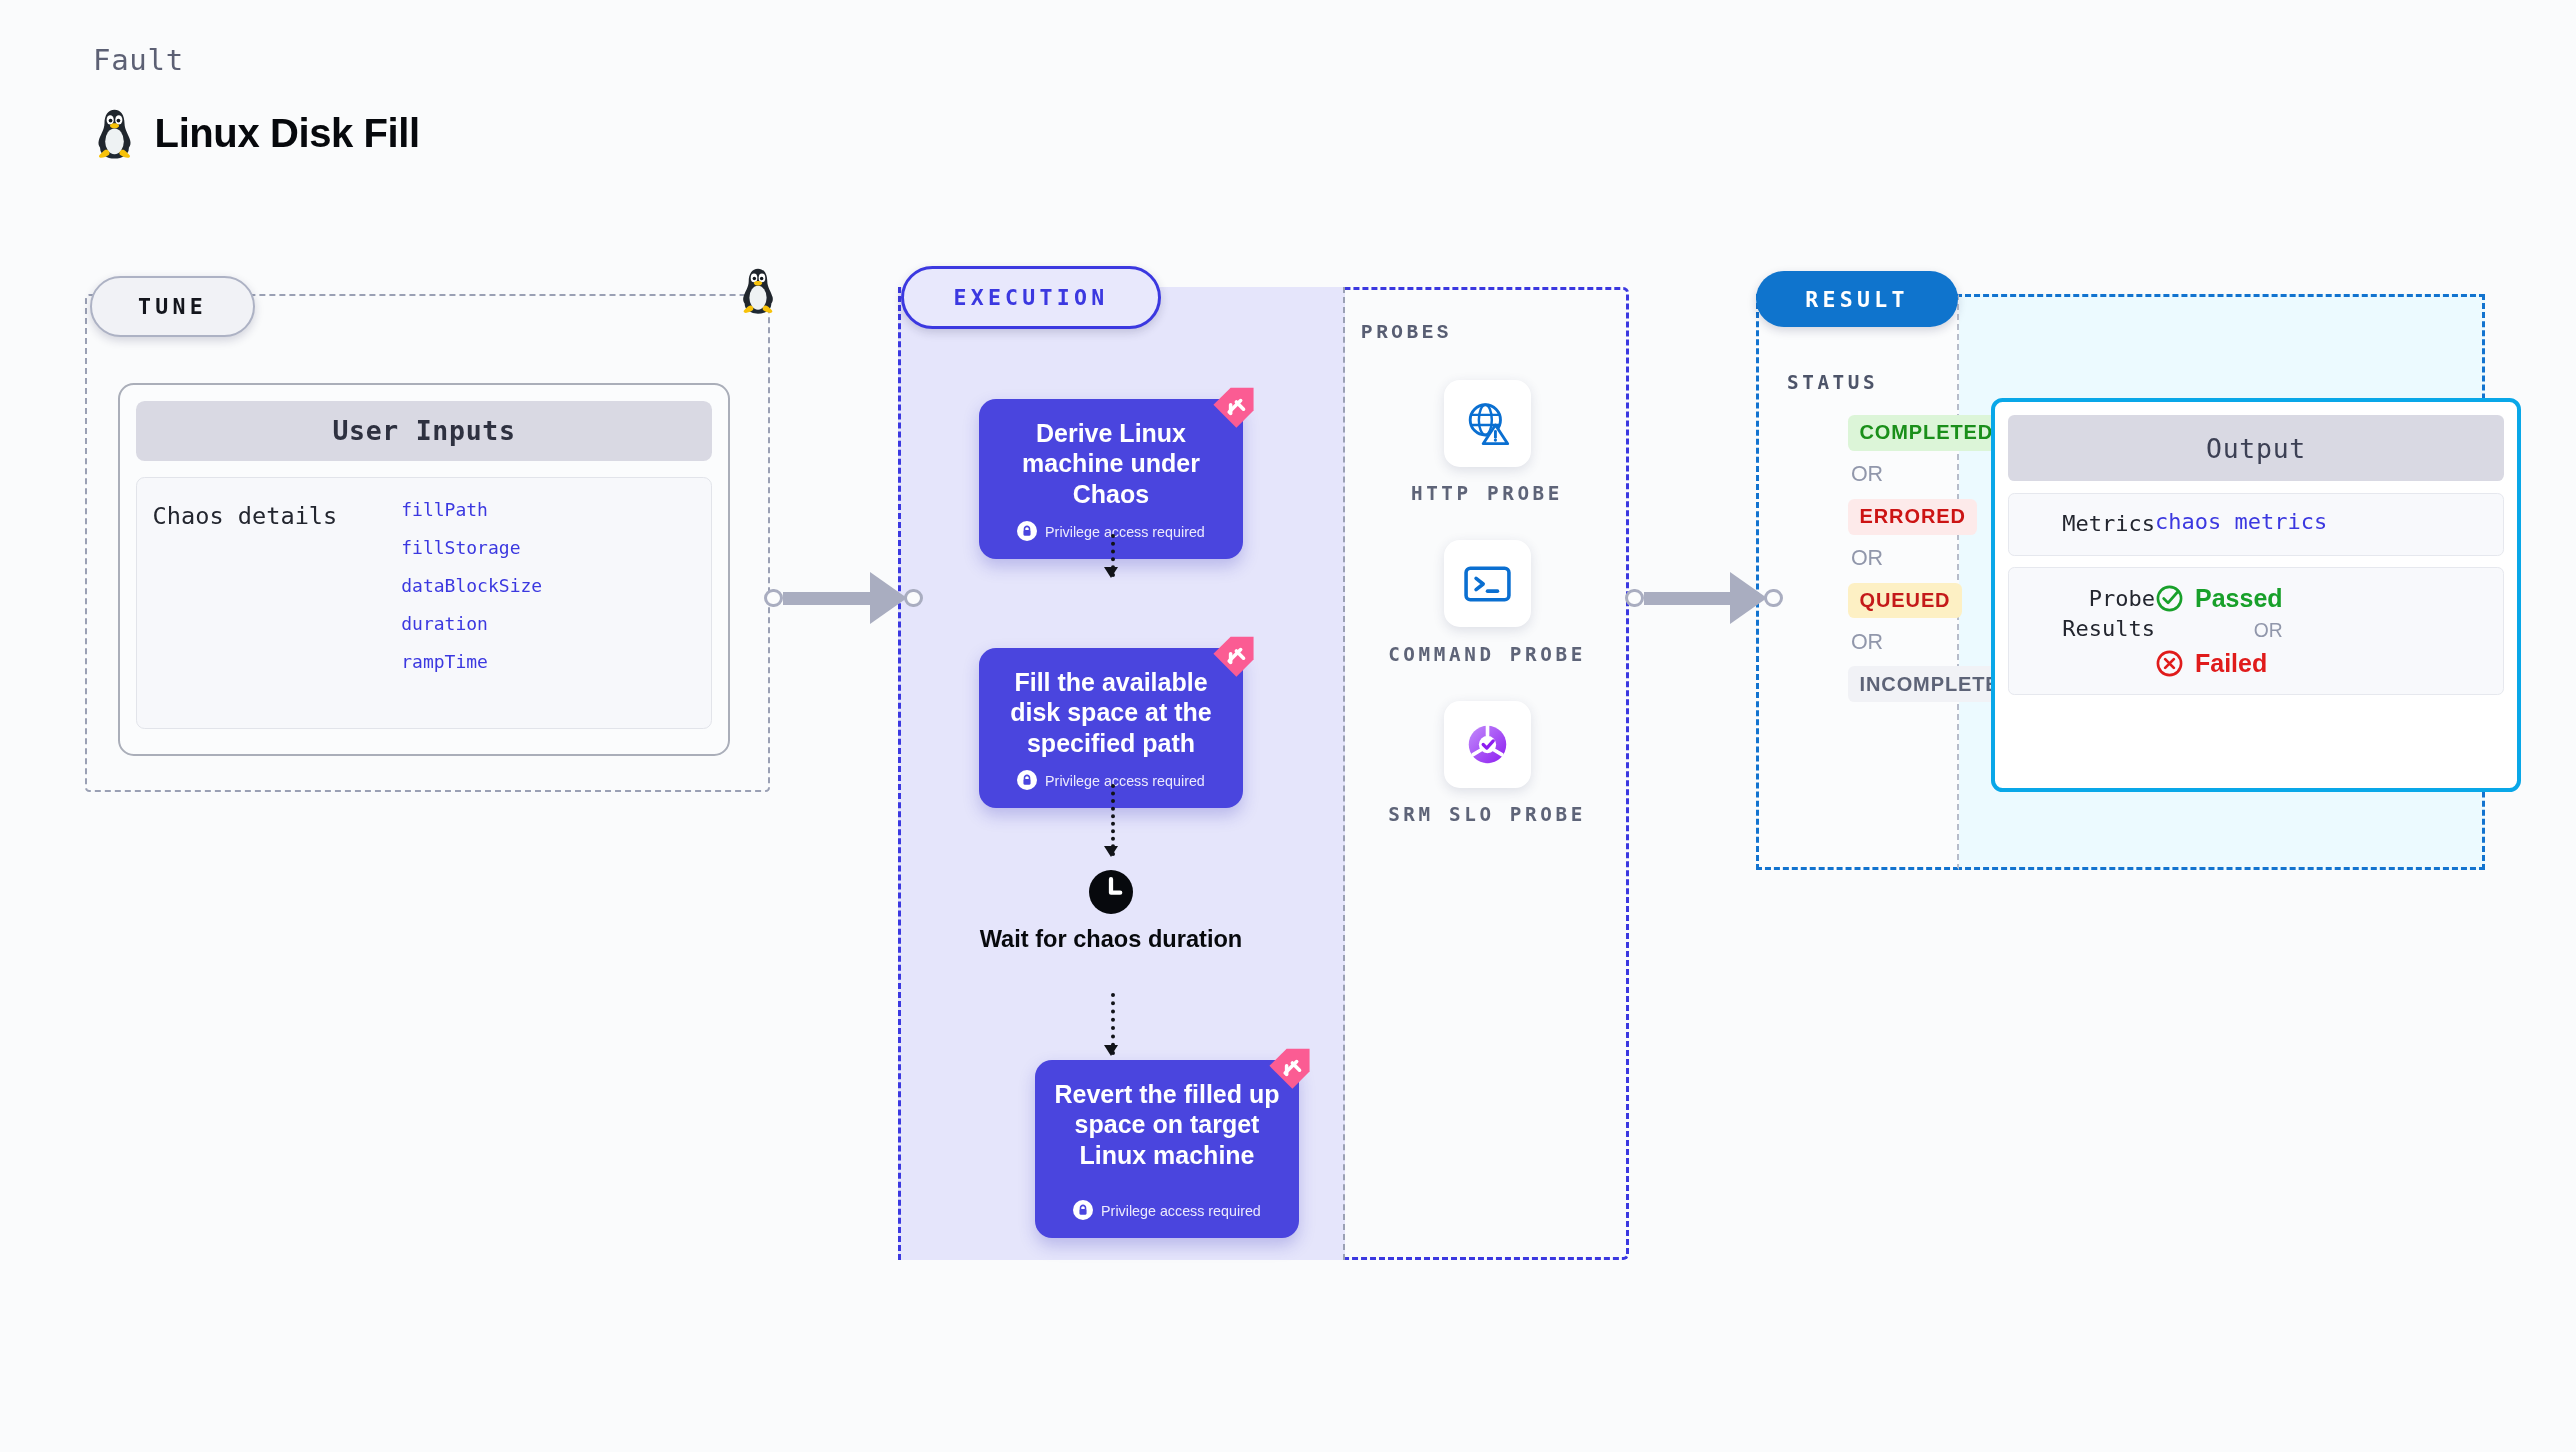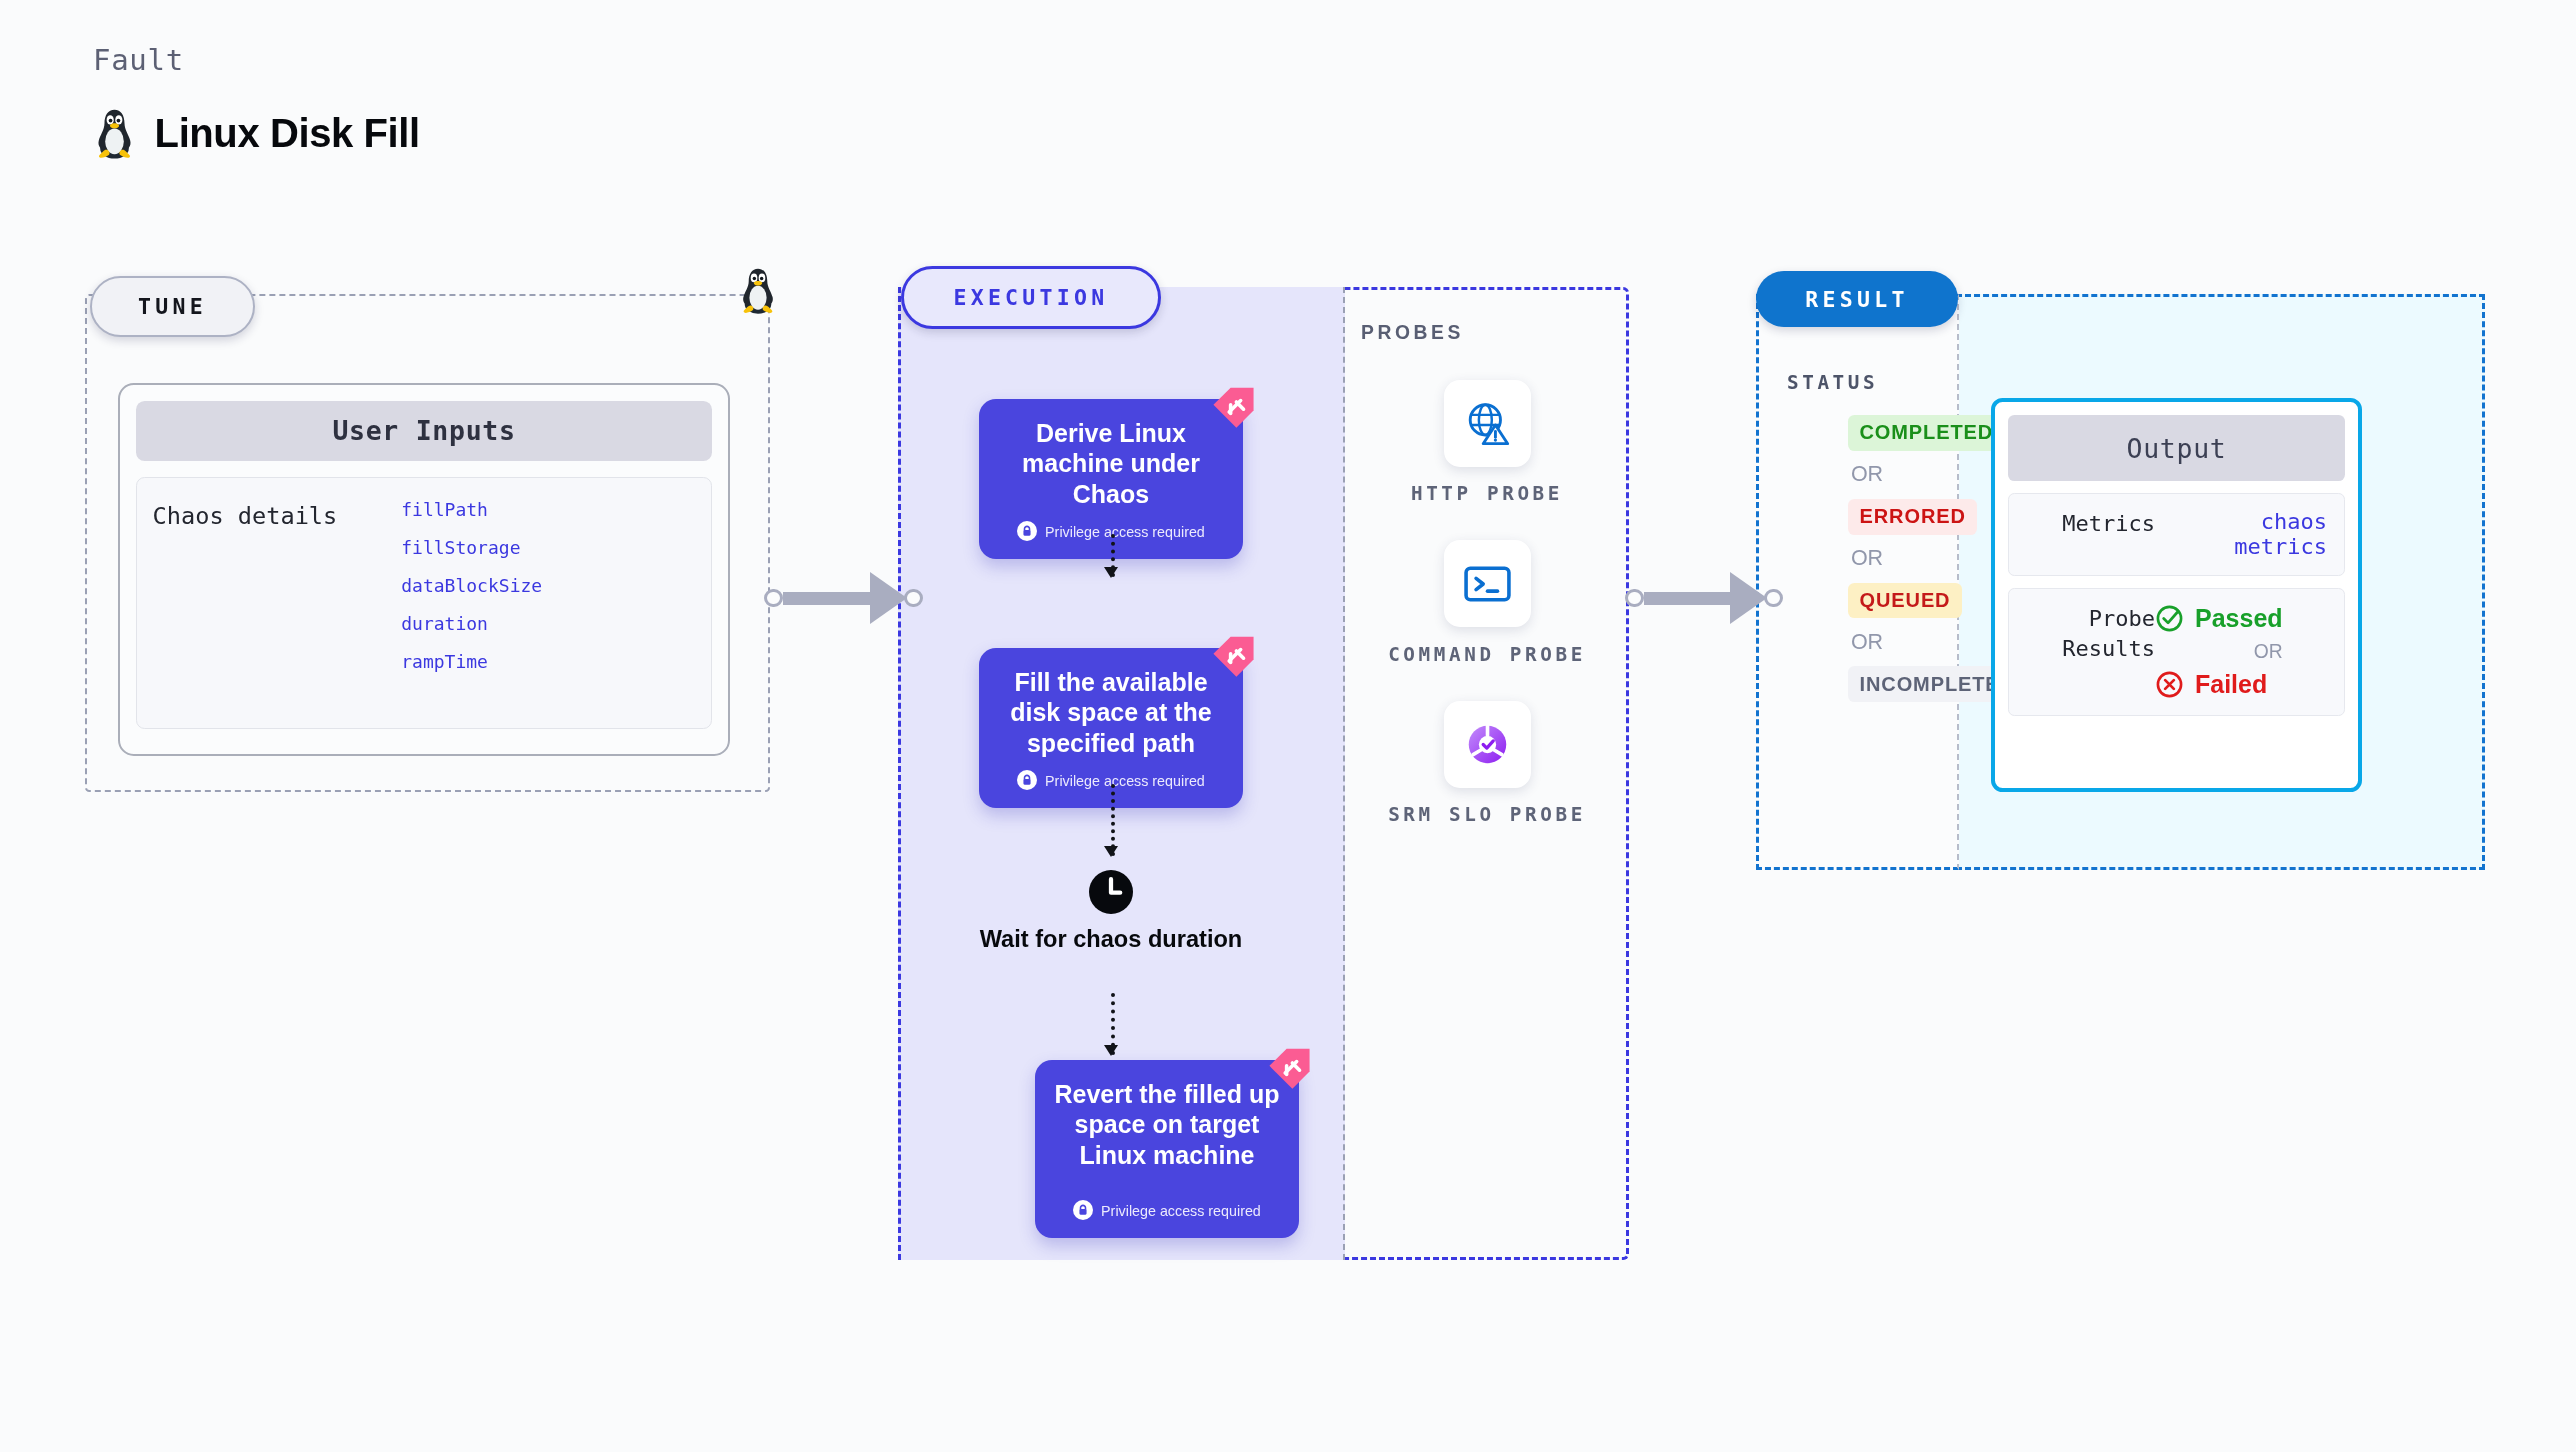--- a/index.html
+++ b/index.html
@@ -129,21 +129,21 @@
   #wait-block{position:absolute;left:979px;top:870px;width:264px;text-align:center;}
   #wait-clock{margin:0 auto;display:block;}
   #wait-label{
     margin-top:8.6px;font-size:23.6px;font-weight:bold;color:#07090d;line-height:1.25;
   }
 
   
   #probes-label{
     position:absolute;left:1361px;top:322px;
     font-size:19.3px;font-weight:bold;color:#585e73;letter-spacing:3.6px;
-    font-family:Liberation Sans, sans-serif;
+    font-family:Liberation Mono, monospace;
   }
   #probe-list{position:absolute;left:1345px;top:380px;width:284px;}
   .probe-item{display:flex;flex-direction:column;align-items:center;margin-bottom:33px;}
   .probe-tile{
     width:87px;height:87px;border-radius:15.8px;background:#ffffff;
     box-shadow:0 3.6px 11.5px rgba(40,45,90,.13);
     display:flex;align-items:center;justify-content:center;
   }
   .probe-name{
     margin-top:14.3px;text-align:center;font-size:19.3px;font-weight:bold;
@@ -174,21 +174,21 @@
   #status-stack{position:absolute;left:1848px;top:415px;width:165px;}
   .status-chip{
     display:inline-block;border-radius:6.4px;padding:6.4px 11.5px;
     font-size:20px;font-weight:bold;letter-spacing:0.9px;
   }
   .or-text{
     font-size:21.5px;color:#9197ab;margin:11.5px 0 11.5px 2.9px;
     font-family:"Liberation Sans",sans-serif;
   }
   #output-card{
-    position:absolute;left:1991px;top:398px;width:371px;height:394px;
+    position:absolute;left:1991px;top:398px;width:530px;height:394px;
     background:#ffffff;border:4.3px solid #09a7e8;border-radius:11.5px;
     box-sizing:border-box;padding:13px;
   }
   #output-head{
     height:66px;background:#d9d9e3;border-radius:6.4px;
     display:flex;align-items:center;justify-content:center;
     font-family:"DejaVu Sans Mono","Liberation Mono",monospace;
     font-size:26.5px;color:#3c4054;letter-spacing:0.7px;
   }
   .out-row{

